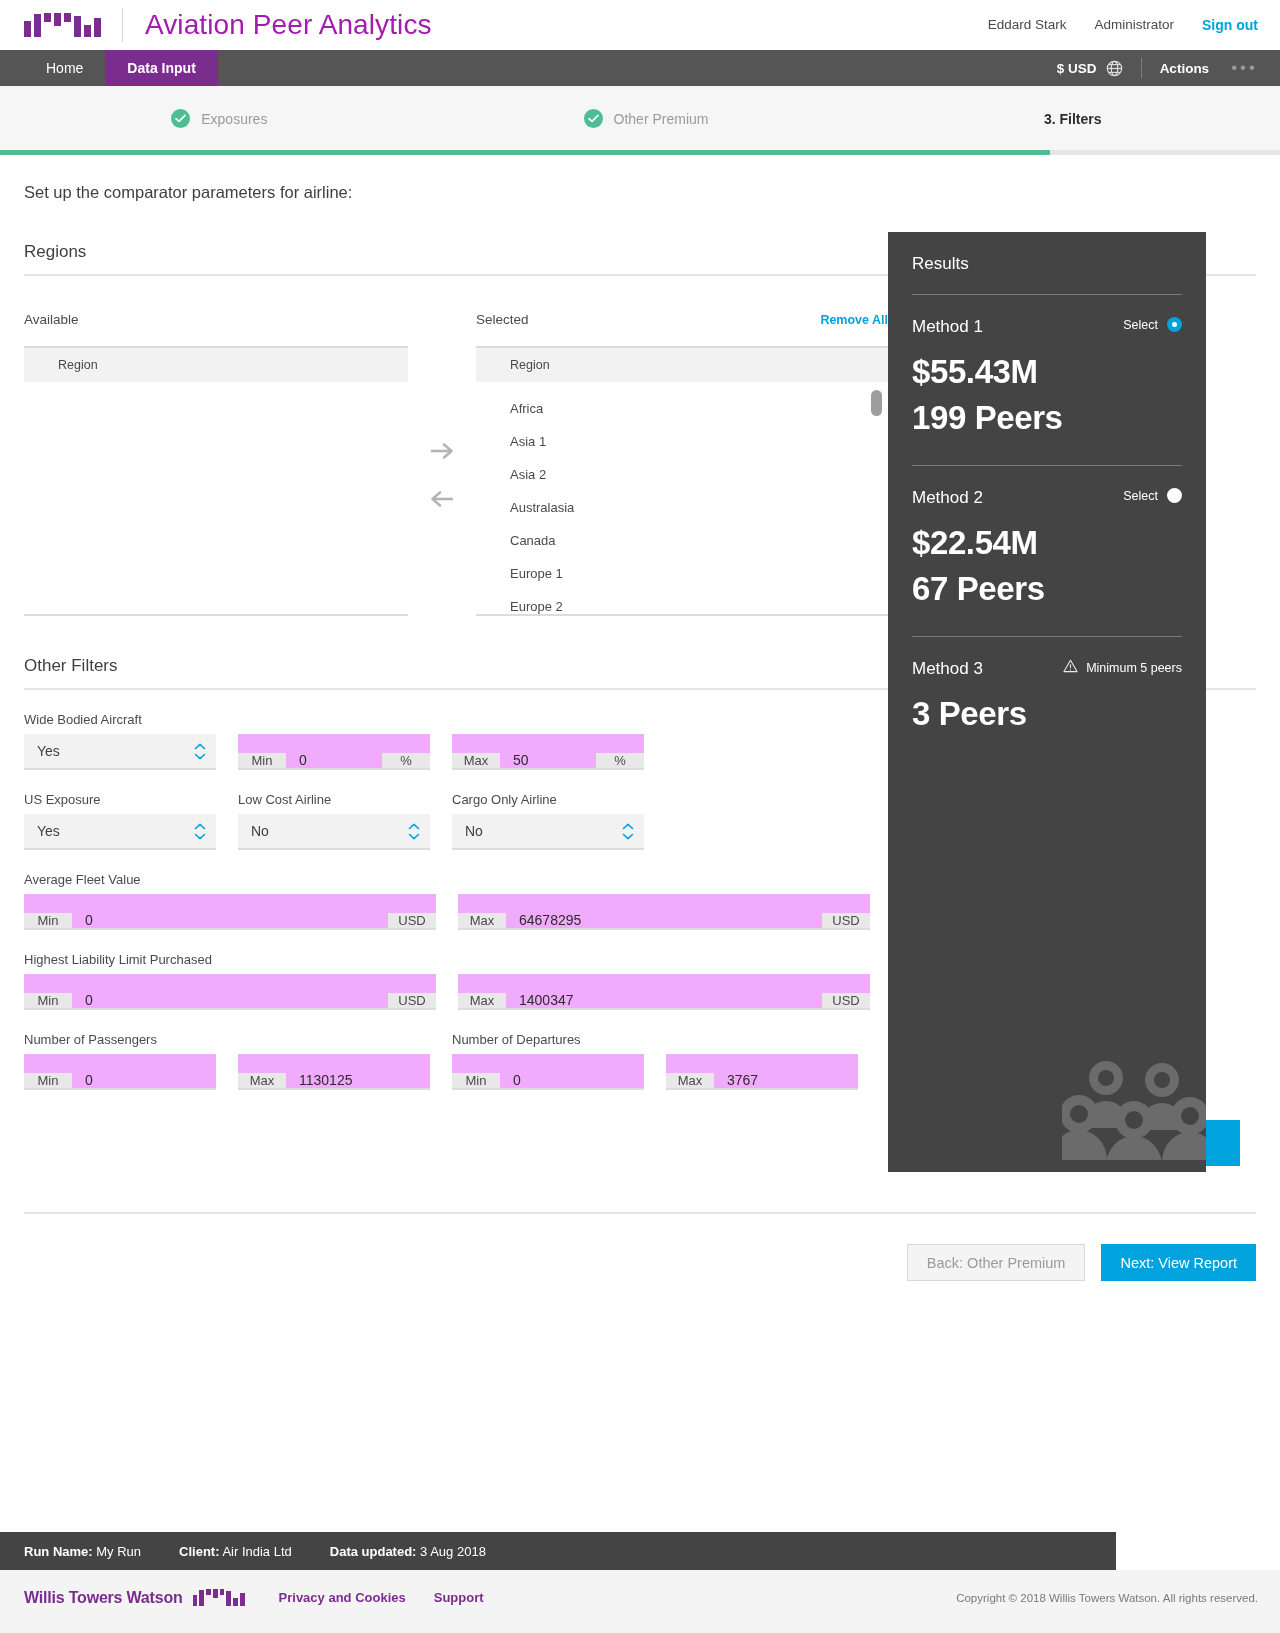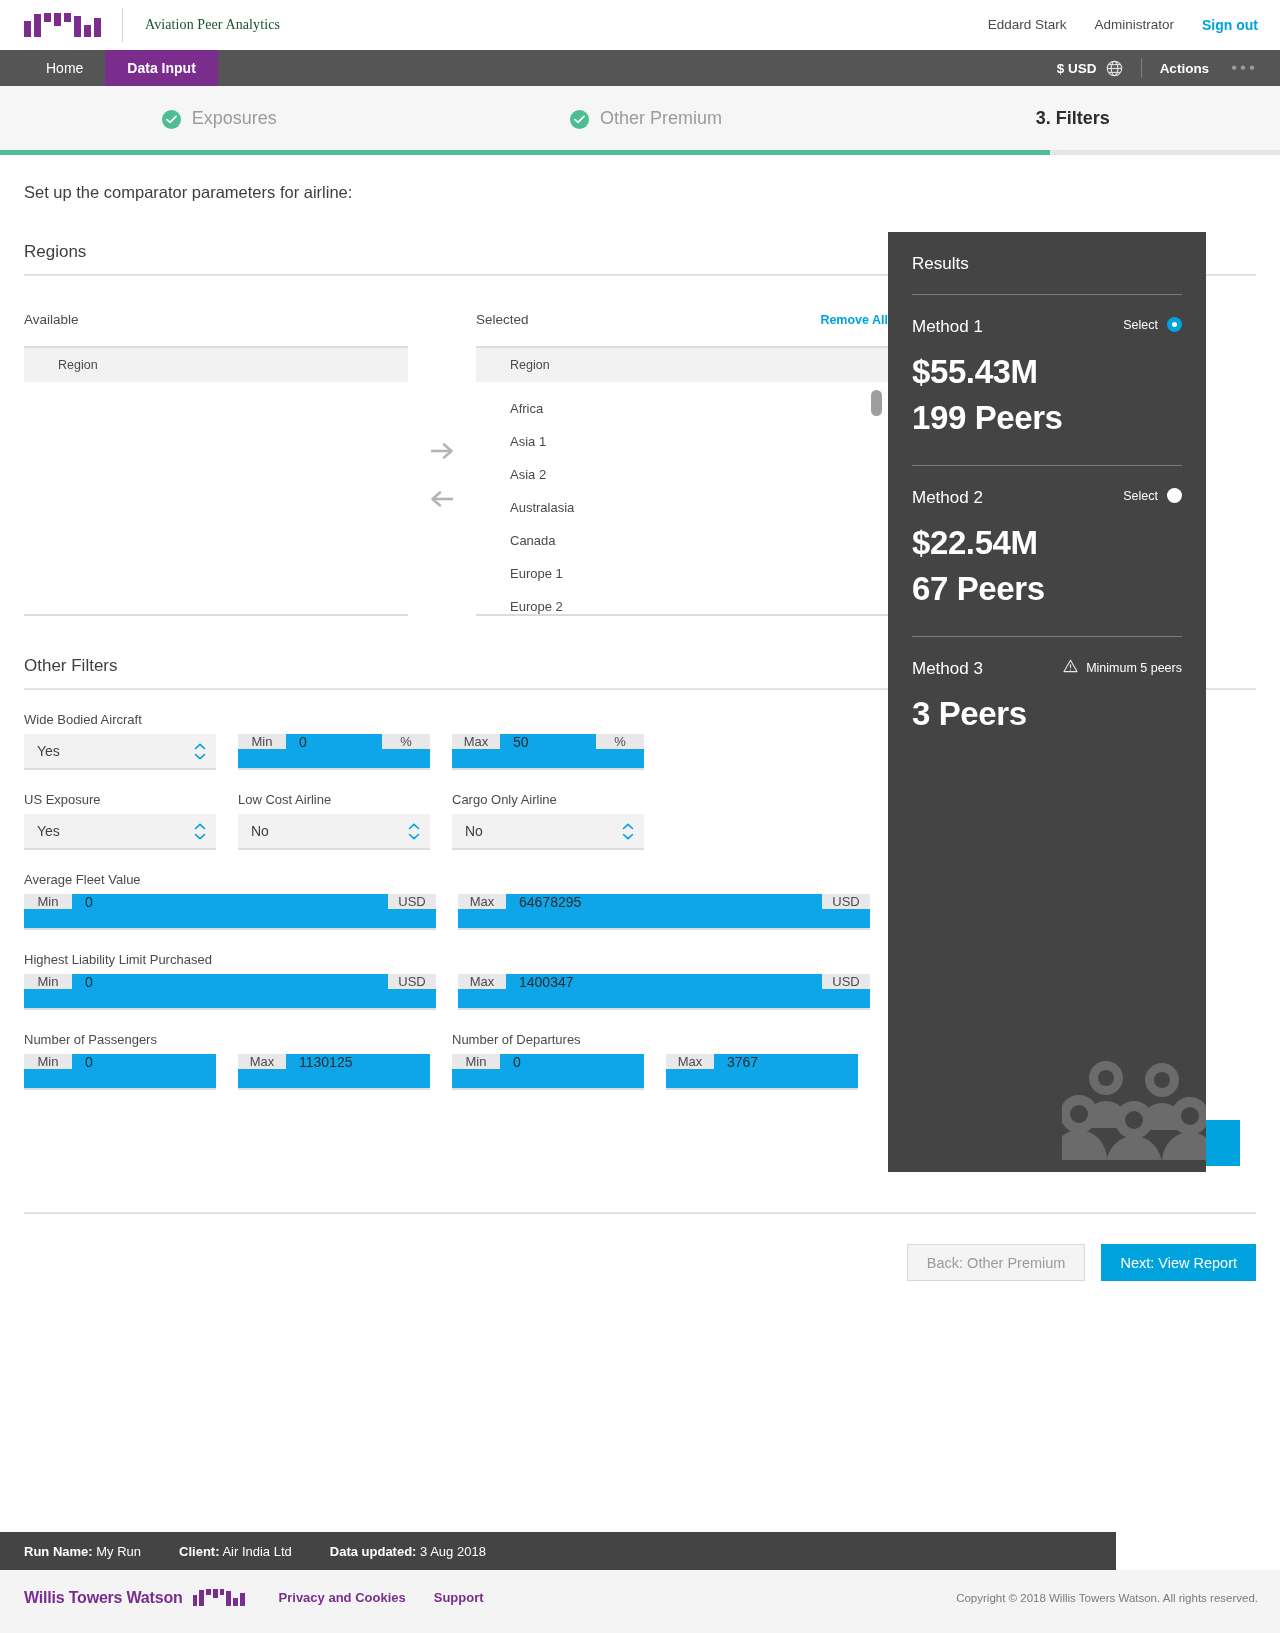--- a/index.html
+++ b/index.html
@@ -14,21 +14,21 @@
   
   .topbar {
     height: 50px; background: #ffffff;
     display: flex; align-items: center;
     padding: 0 22px 0 24px;
     border-bottom: 1px solid #ffffff;
   }
   .logo-bars { display: flex; align-items: flex-end; height: 24px; gap: 3px; width: 78px; }
   .logo-bars i { display: block; width: 7px; background: #7b2d8e; }
   .logo-divider { width: 1px; height: 34px; background: #d5d5d5; margin: 0 22px 0 20px; }
-  .app-title { font-size: 14px; color: #14532d; letter-spacing: .1px; font-family: Liberation Serif, serif; }
+  .app-title { font-size: 28px; color: #a21caf; letter-spacing: .1px; }
   .topbar-right { margin-left: auto; display: flex; align-items: center; gap: 28px; }
   .topbar-right span { font-size: 13.5px; color: #4a4a4a; }
   .topbar-right .signout { color: #00a3dd; font-weight: bold; font-size: 14px; cursor: pointer; }
 
   
   .navbar {
     height: 36px; background: #555555;
     display: flex; align-items: stretch;
     padding-left: 24px;
   }
@@ -41,21 +41,21 @@
   .navbar-right { margin-left: auto; display: flex; align-items: center; padding-right: 22px; }
   .nav-currency { color: #fff; font-size: 13.5px; font-weight: bold; display: flex; align-items: center; gap: 9px; }
   .globe { width: 17px; height: 17px; display: inline-block; }
   .nav-sep { width: 1px; height: 20px; background: #7d7d7d; margin: 0 18px; }
   .nav-actions { color: #fff; font-size: 13.5px; font-weight: bold; cursor: pointer; }
   .nav-dots { color: #9a9a9a; font-size: 17px; letter-spacing: 3px; margin-left: 22px; cursor: pointer; }
 
   
   .steps-wrap { background: #f6f6f6; position: relative; height: 69px; }
   .steps { display: flex; height: 65px; align-items: center; }
-  .step { flex: 1; display: flex; align-items: flex-end; justify-content: center; gap: 11px; font-size: 18px; color: #9b9b9b; cursor: pointer; padding-left: 12px; }
+  .step { flex: 1; display: flex; align-items: center; justify-content: center; gap: 11px; font-size: 14px; color: #9b9b9b; cursor: pointer; padding-left: 12px; }
   .step.current { color: #2c2c2c; font-weight: bold; }
   .step .tick {
     width: 19px; height: 19px; border-radius: 50%;
     background: #4dbd93; display: inline-flex; align-items: center; justify-content: center;
   }
   .step .tick svg { display: block; }
   .progress-track { position: absolute; left: 0; bottom: 0; height: 5px; width: 100%; background: #e6e6e6; }
   .progress-fill { height: 5px; background: #4dbd93; width: 82%; }
 
   
@@ -88,22 +88,22 @@
   .row { display: flex; margin-top: 22px; }
   .grp { margin-right: 22px; }
 
   .select-box {
     width: 192px; height: 36px; background: #f2f2f2; border-bottom: 2px solid #dcdcdc;
     display: flex; align-items: center; padding: 0 10px 0 13px; font-size: 14px; color: #3f3f3f; cursor: pointer;
   }
   .select-box .spin { margin-left: auto; display: flex; flex-direction: column; align-items: center; gap: 3px; }
 
   .num-field {
-    height: 36px; background: #0ea5e9; border-bottom: 2px solid #dcdcdc;
-    display: flex; align-items: flex-start; font-size: 14px;
+    height: 36px; background: #f0abfc; border-bottom: 2px solid #dcdcdc;
+    display: flex; align-items: flex-end; font-size: 14px;
   }
   .num-field .affix {
     background: #e8e8e8; display: flex; align-items: center; justify-content: center;
     font-size: 13px; color: #4a4a4a; min-width: 48px; padding: 0 10px;
   }
   .num-field input {
     flex: 1; border: 0; outline: none; background: transparent;
     font-family: "Liberation Sans", sans-serif; font-size: 14px; color: #2c2c2c;
     padding: 0 13px; min-width: 0;
   }

